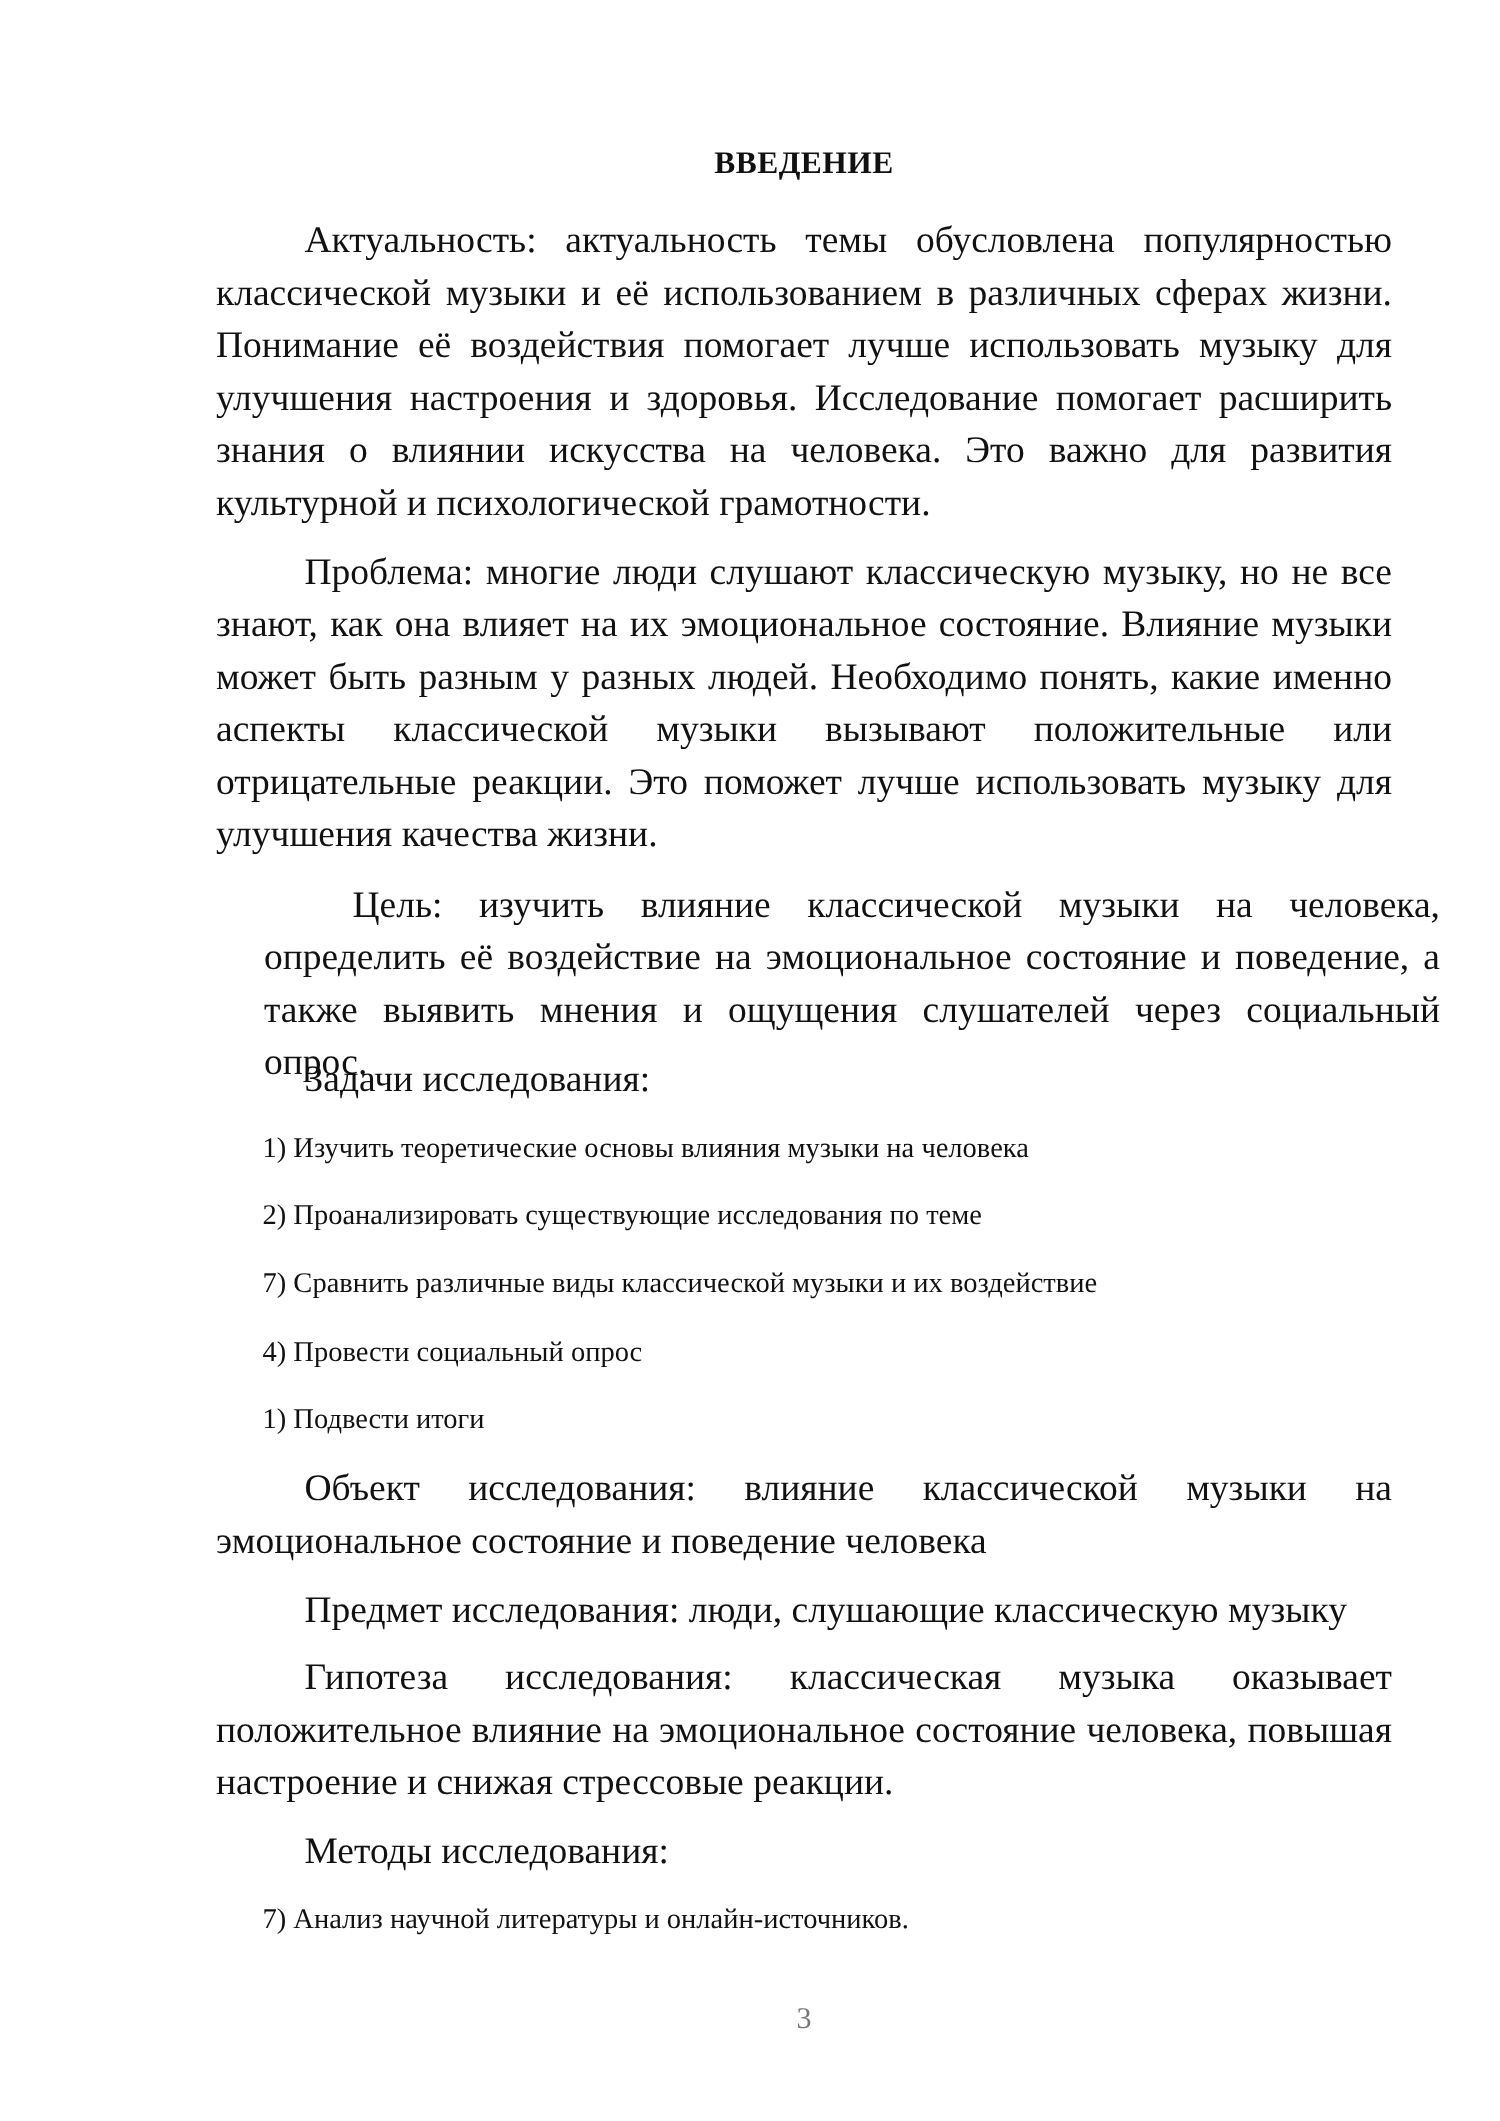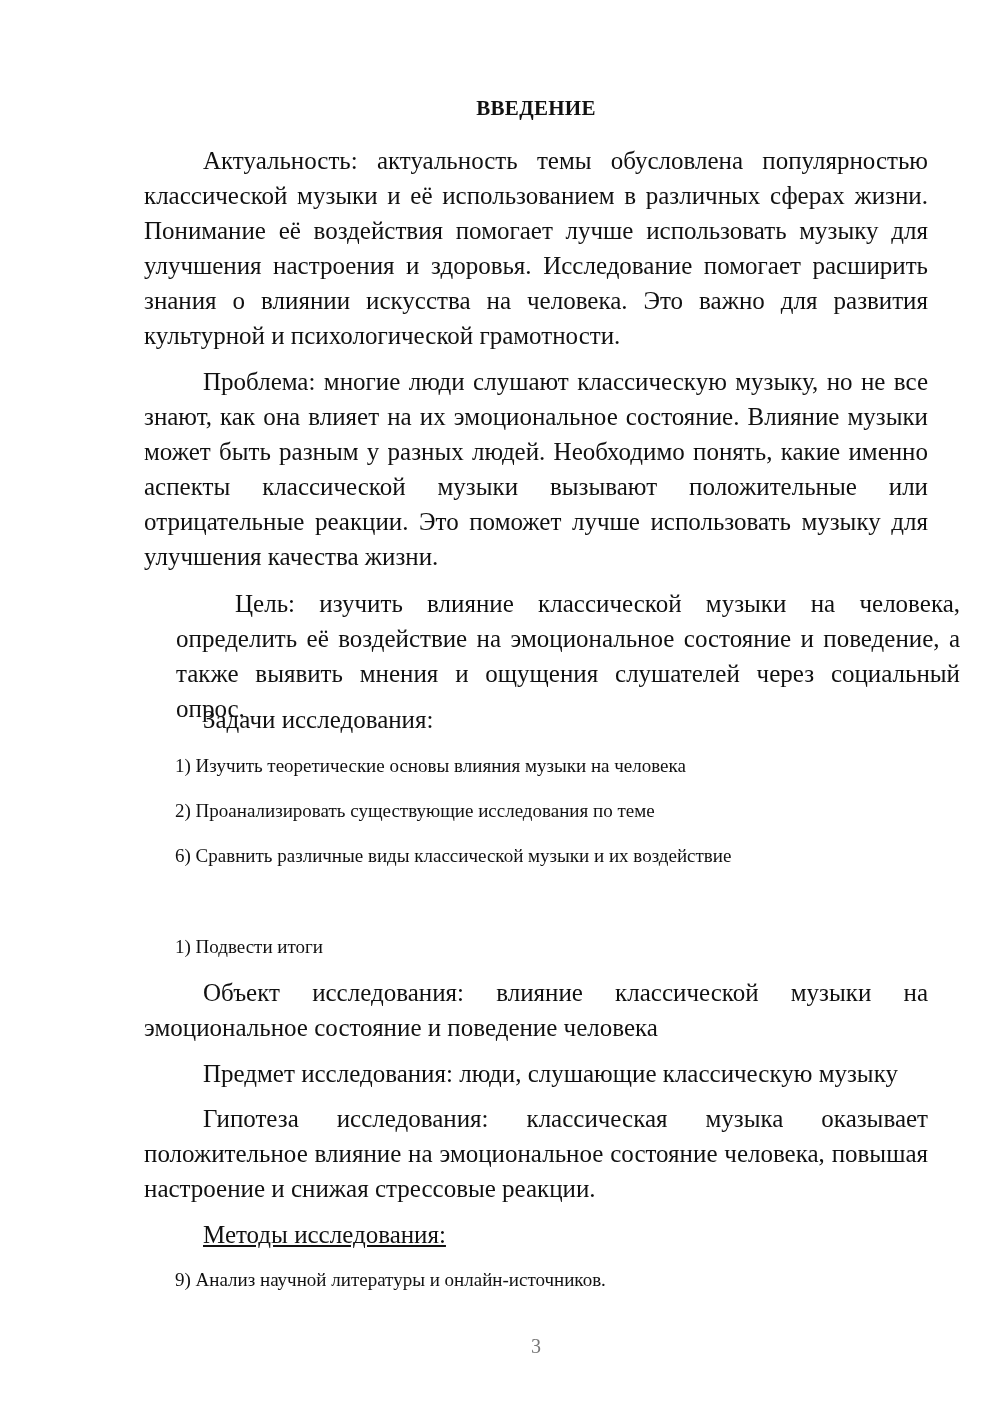--- a/index.html
+++ b/index.html
@@ -24,27 +24,28 @@
   <p class="para indent" style="top:143px;">Актуальность: актуальность темы обусловлена популярностью классической музыки и её использованием в различных сферах жизни. Понимание её воздействия помогает лучше использовать музыку для улучшения настроения и здоровья. Исследование помогает расширить знания о влиянии искусства на человека. Это важно для развития культурной и психологической грамотности.</p>
 
   <p class="para indent" style="top:364px;">Проблема: многие люди слушают классическую музыку, но не все знают, как она влияет на их эмоциональное состояние. Влияние музыки может быть разным у разных людей. Необходимо понять, какие именно аспекты классической музыки вызывают положительные или отрицательные реакции. Это поможет лучше использовать музыку для улучшения качества жизни.</p>
 
   <p class="para indent" style="top:586px;margin-left:32px;">Цель: изучить влияние классической музыки на человека, определить её воздействие на эмоциональное состояние и поведение, а также выявить мнения и ощущения слушателей через социальный опрос.</p>
 
   <p class="para indent" style="top:702px;">Задачи исследования:</p>
 
   <div class="li" style="top:748px;">1) Изучить теоретические основы влияния музыки на человека</div>
   <div class="li" style="top:793px;">2) Проанализировать существующие исследования по теме</div>
-  <div class="li" style="top:838px;">6) Сравнить различные виды классической музыки и их воздействие</div>
+  <div class="li" style="top:838px;">7) Сравнить различные виды классической музыки и их воздействие</div>
+  <div class="li" style="top:884px;">4) Провести социальный опрос</div>
   <div class="li" style="top:929px;">1) Подвести итоги</div>
 
   <p class="para indent" style="top:975px;">Объект исследования: влияние классической музыки на эмоциональное состояние и поведение человека</p>
 
   <p class="para indent" style="top:1056px;">Предмет исследования: люди, слушающие классическую музыку</p>
 
   <p class="para indent" style="top:1101px;">Гипотеза исследования: классическая музыка оказывает положительное влияние на эмоциональное состояние человека, повышая настроение и снижая стрессовые реакции.</p>
 
-  <p class="para indent" style="top:1217px;text-decoration:underline;">Методы исследования:</p>
+  <p class="para indent" style="top:1217px;">Методы исследования:</p>
 
-  <div class="li" style="top:1262px;">9) Анализ научной литературы и онлайн-источников.</div>
+  <div class="li" style="top:1262px;">7) Анализ научной литературы и онлайн-источников.</div>
 
   <div class="pagenum" style="top:1335px;">3</div>
 </div>
 
 </body></html>

